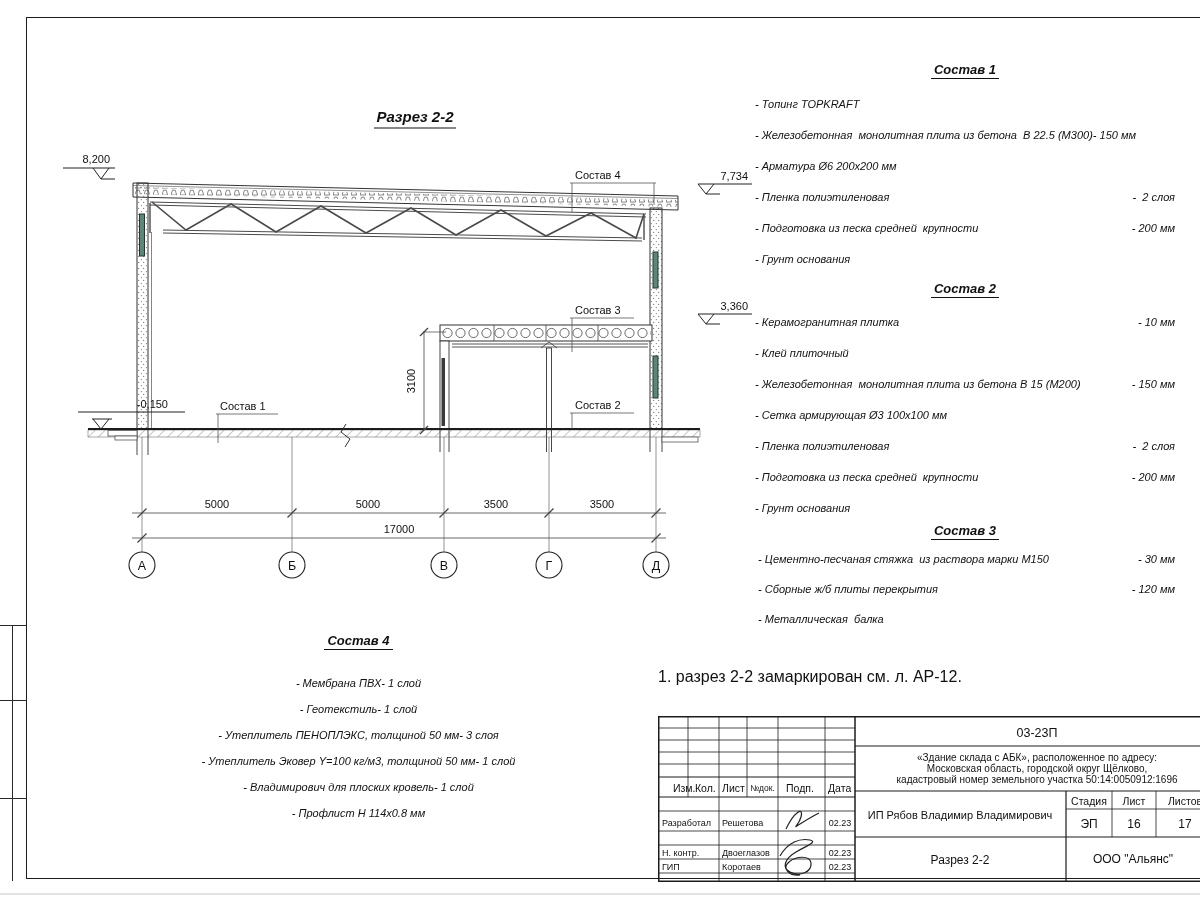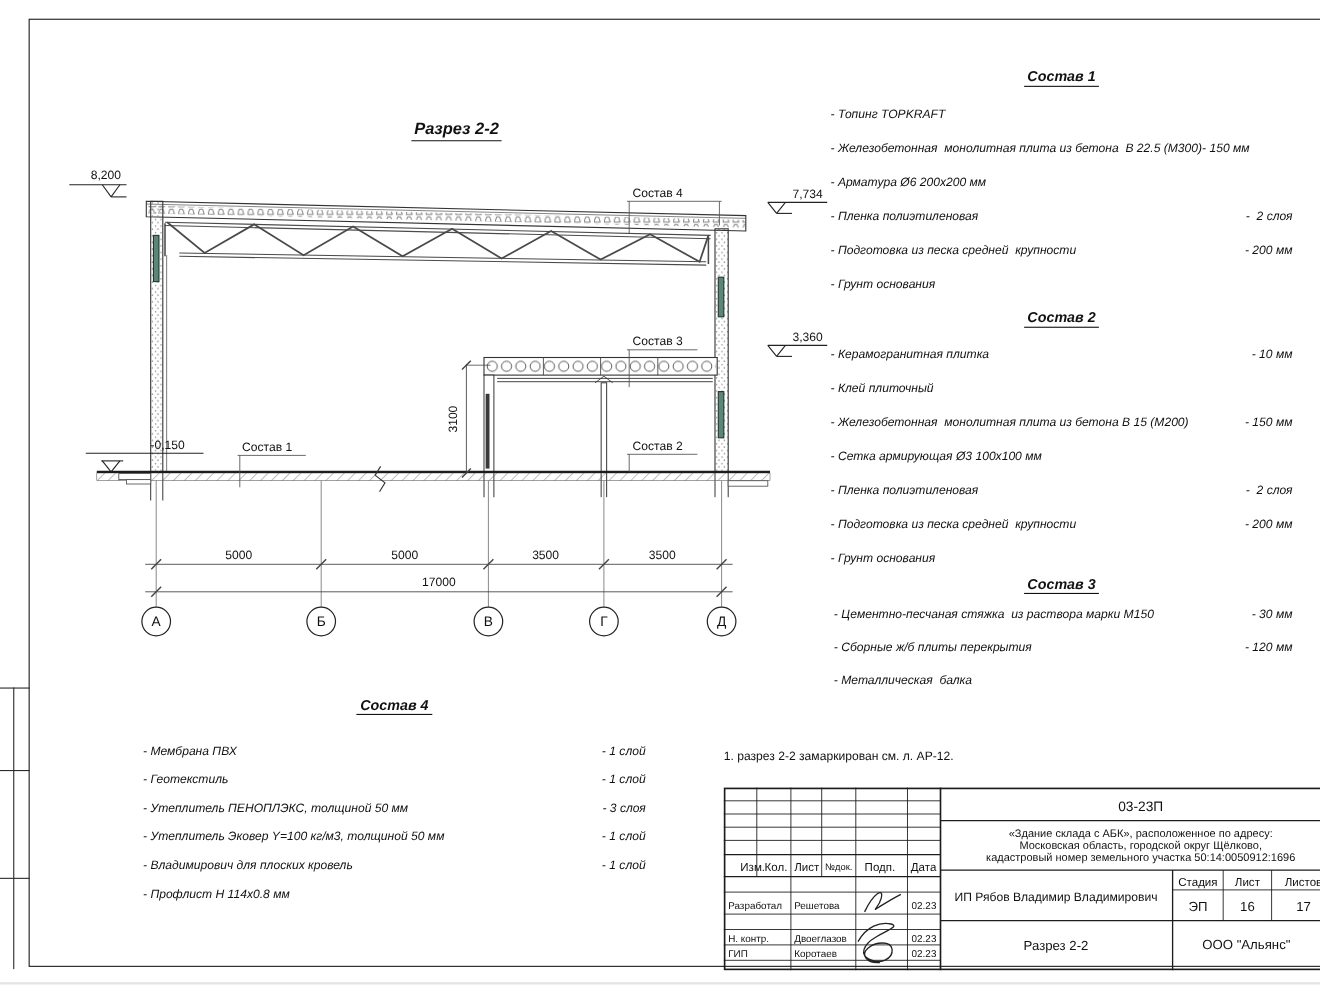--- a/index.html
+++ b/index.html
@@ -19,26 +19,26 @@
 
   .mat-list{position:absolute;}
   .mat-list h3{margin:0;text-align:center;font-size:13px;font-style:italic;font-weight:600;}
   .mat-list h3 span{border-bottom:1px solid #111;padding:0 3px 1px 3px;}
   .mat-list ul{list-style:none;margin:0;padding:0;font-style:italic;}
   .mat-list li{display:flex;justify-content:space-between;align-items:flex-start;
                font-size:11px;line-height:13px;}
   .mat-list .n,.mat-list .v{white-space:pre;}
   .list-31 li{height:31px;}
   .list-30 li{height:30px;}
-  .list-26 li{height:26px;}
+  .list-26 li{height:26px;justify-content:center;}
   #list-s1 ul{margin-top:21px;}
   #list-s2 ul{margin-top:20px;}
   #list-s3 ul{margin-top:15px;}
   #list-s4 ul{margin-top:29px;}
-  .note{position:absolute;left:658px;top:682px;font-size:11px;}
+  .note{position:absolute;left:658px;top:668px;font-size:16px;}
 </style>
 </head>
 <body>
 
 <div class="sheet">
 
   <div class="frame"></div>
   <div class="edge-bottom"></div>
 
   <div class="stamp-v"></div>

